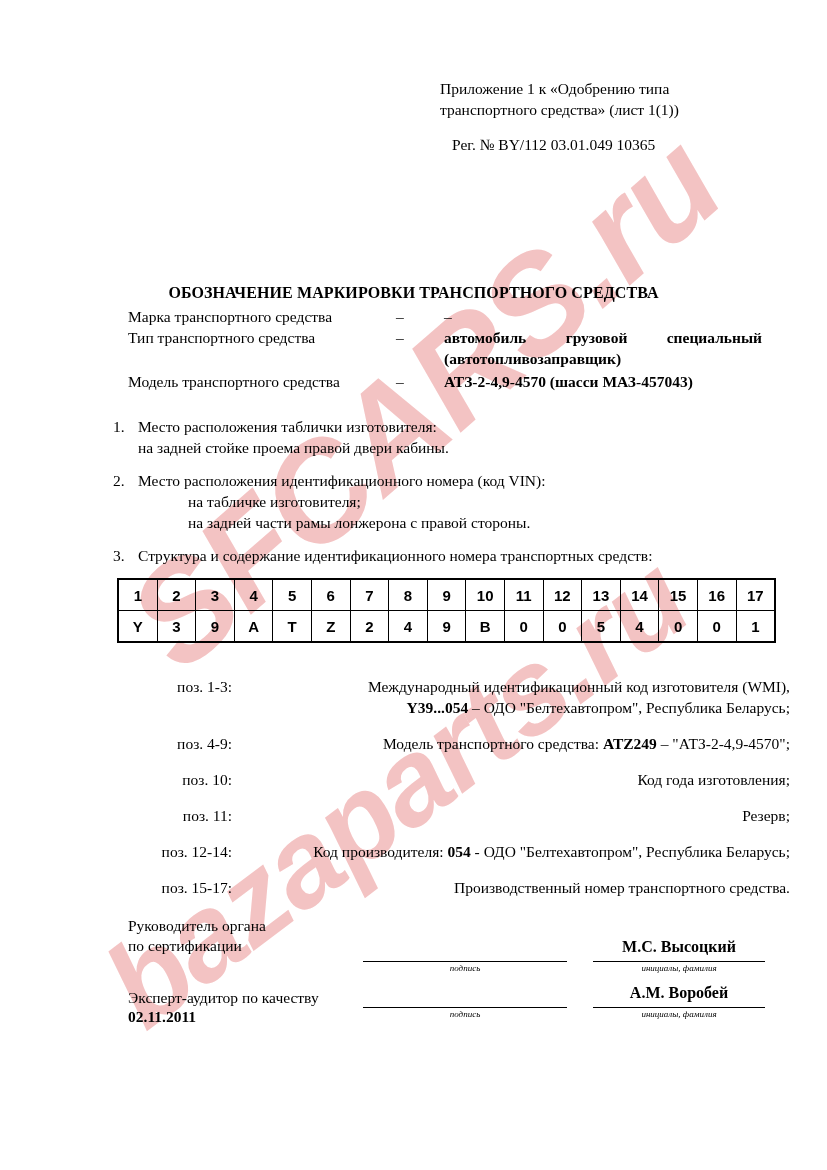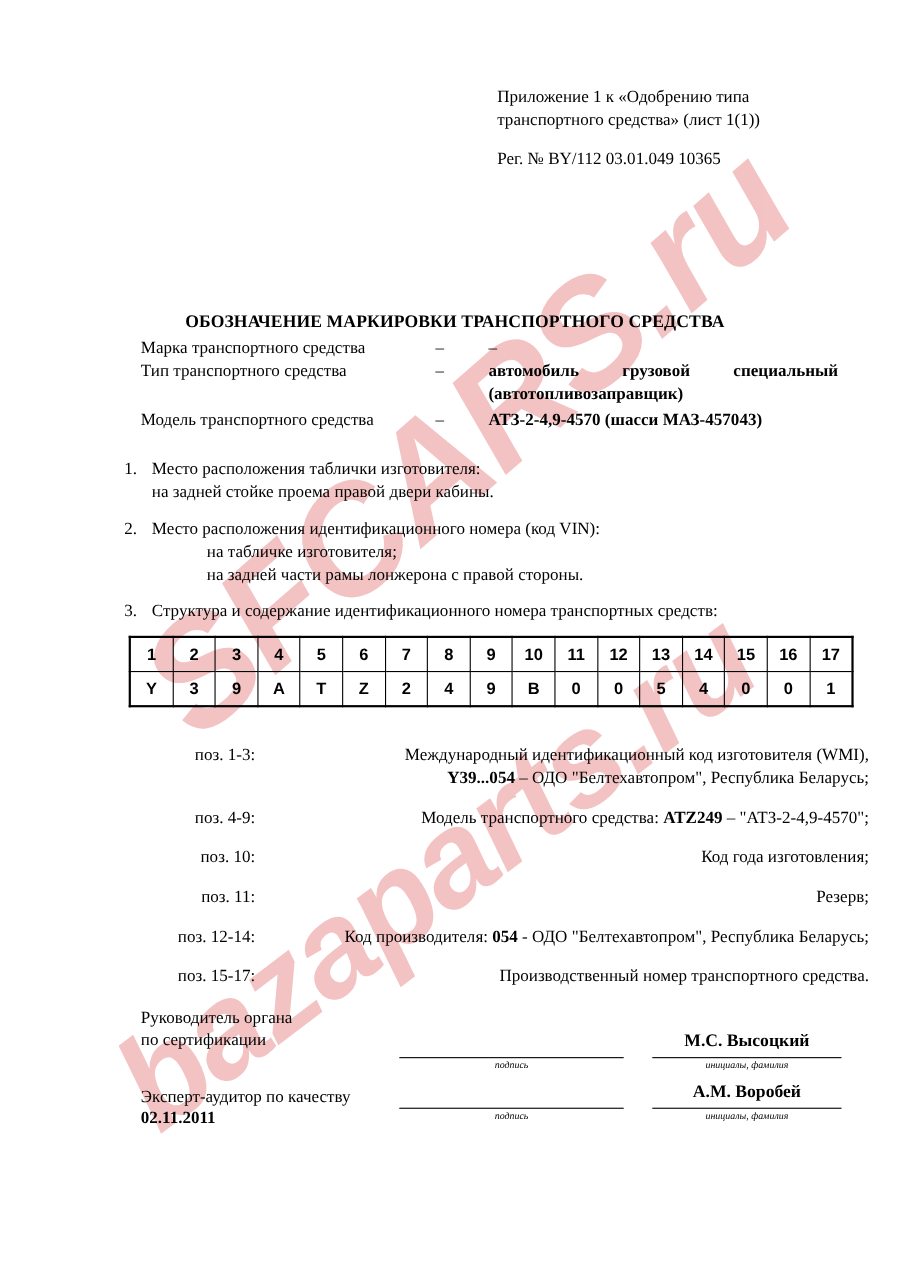--- a/index.html
+++ b/index.html
@@ -53,21 +53,21 @@
 
   
   .content {
     position: relative;
     z-index: 10;
   }
 
   
   .header-block {
     position: absolute;
-    left: 452px;
+    left: 440px;
     top: 78px;
     width: 320px;
     font-size: 15.5px;
     line-height: 21px;
   }
   .header-line { white-space: nowrap; }
   .reg-line {
     position: absolute;
     left: 452px;
     top: 136px;

